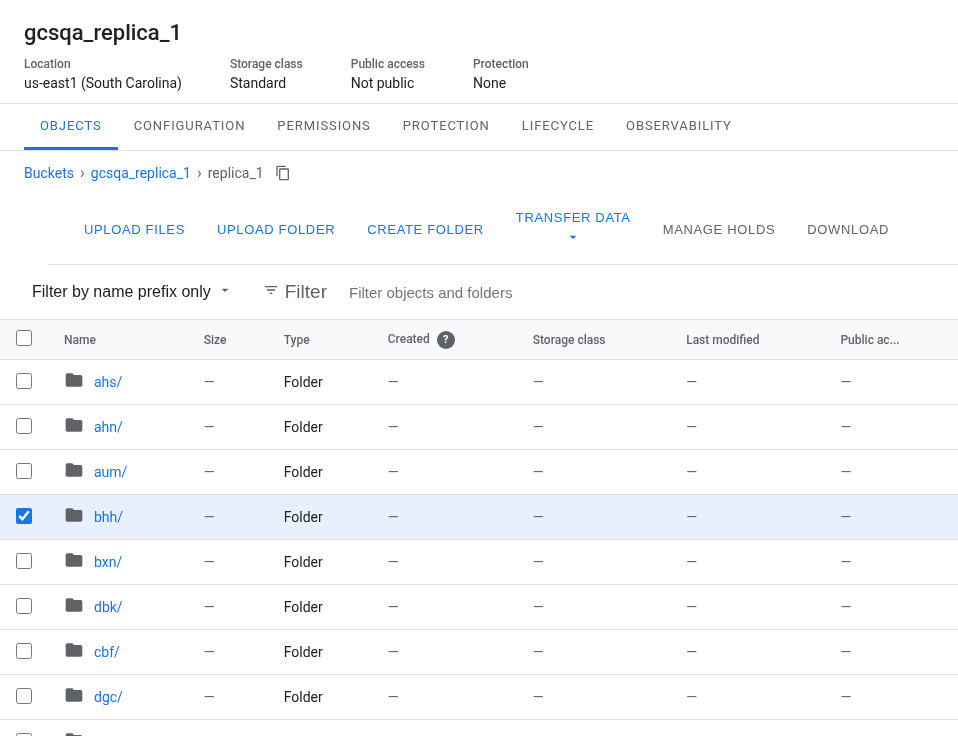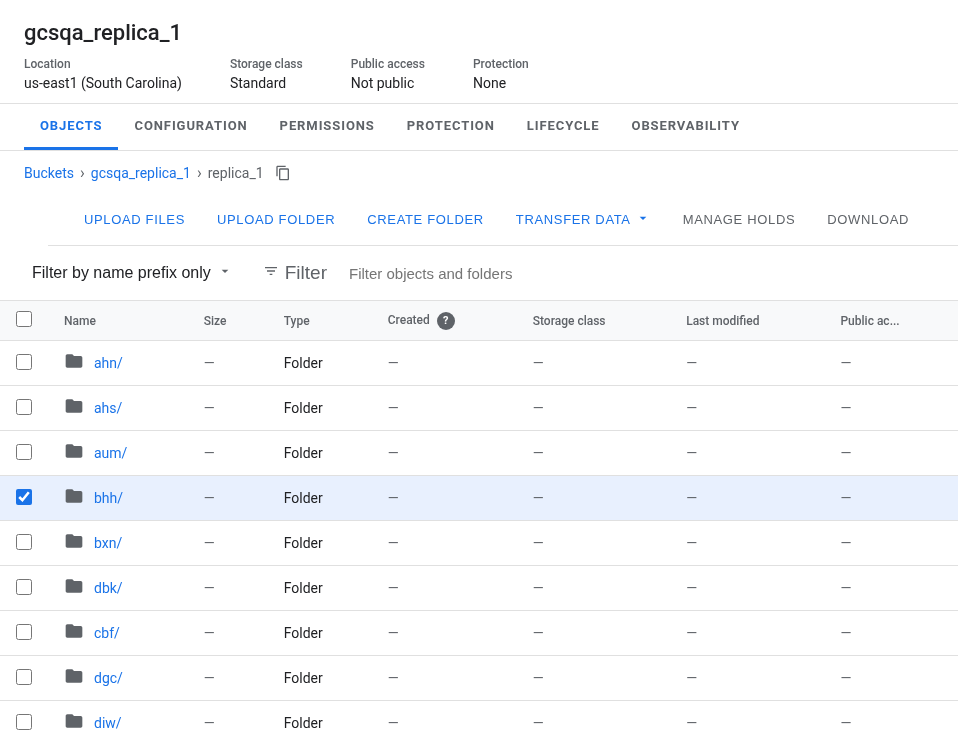--- a/index.html
+++ b/index.html
@@ -8,33 +8,33 @@
     
     .bucket-header { padding: 20px 24px 12px; border-bottom: 1px solid #e0e0e0; }
     .bucket-title { font-size: 22px; font-weight: 500; color: #202124; margin-bottom: 12px; }
     .bucket-meta { display: flex; gap: 48px; margin-top: 8px; }
     .meta-item { display: flex; flex-direction: column; gap: 4px; }
     .meta-label { font-size: 12px; color: #5f6368; font-weight: 500; }
     .meta-value { font-size: 14px; color: #202124; }
 
     
     .tabs { display: flex; border-bottom: 1px solid #e0e0e0; padding: 0 24px; }
-    .tab { padding: 14px 16px; font-size: 13px; font-weight: 700; color: #5f6368; cursor: pointer; border-bottom: 3px solid transparent; letter-spacing: 0.07em; text-transform: uppercase; }
+    .tab { padding: 14px 16px; font-size: 13px; font-weight: 400; color: #5f6368; cursor: pointer; border-bottom: 3px solid transparent; letter-spacing: 0.07em; text-transform: uppercase; }
     .tab.active { color: #1a73e8; border-bottom: 3px solid #1a73e8; }
 
     
     .breadcrumb { display: flex; align-items: center; padding: 12px 24px; gap: 6px; font-size: 14px; color: #5f6368; }
     .breadcrumb a { color: #1a73e8; text-decoration: none; cursor: pointer; }
     .breadcrumb-sep { color: #5f6368; font-size: 16px; }
     .copy-icon { width: 18px; height: 18px; cursor: pointer; display: inline-flex; align-items: center; justify-content: center; color: #5f6368; margin-left: 4px; }
 
     
     .action-bar { display: flex; align-items: center; gap: 8px; padding: 8px 24px; border-bottom: 1px solid #e0e0e0; margin-left: 48px; }
     .action-btn { font-size: 13px; font-weight: 500; color: #1a73e8; padding: 8px 12px; border: none; background: none; cursor: pointer; letter-spacing: 0.05em; text-transform: uppercase; border-radius: 4px; }
-    .action-btn.with-arrow { display: flex; align-items: center; gap: 4px; }
+    .action-btn.with-arrow { display: flex; align-items: center; gap: 4px; flex-direction: column; }
     .action-btn-secondary { font-size: 13px; font-weight: 400; color: #5f6368; padding: 8px 12px; border: none; background: none; cursor: pointer; letter-spacing: 0.05em; text-transform: uppercase; border-radius: 4px; }
 
     
     .filter-bar { display: flex; align-items: center; gap: 12px; padding: 10px 24px; border-bottom: 1px solid #e0e0e0; }
     .filter-dropdown { display: flex; align-items: center; gap: 6px; font-size: 16px; color: #202124; cursor: pointer; padding: 6px 8px; border-radius: 4px; border: none; background: none; }
     .filter-btn { display: flex; align-items: center; gap: 6px; font-size: 19px; color: #5f6368; padding: 6px 10px; border: none; background: none; cursor: pointer; border-radius: 4px; }
     .filter-input { flex: 1; font-size: 15px; color: #9aa0a6; border: none; outline: none; background: none; padding: 6px 0; }
 
     
     .table-container { overflow-x: auto; }
@@ -158,42 +158,42 @@
     <td class="checkbox-cell">
       <input type="checkbox" style="">
     </td>
     <td>
       <div class="folder-name-cell">
         <span class="folder-icon">
           <svg width="20" height="20" viewBox="0 0 24 24" fill="#5f6368">
                   <path d="M10 4H4c-1.1 0-1.99.9-1.99 2L2 18c0 1.1.9 2 2 2h16c1.1 0 2-.9 2-2V8c0-1.1-.9-2-2-2h-8l-2-2z"></path>
                 </svg>
         </span>
+        <a class="folder-link">ahs/</a>
+      </div>
+    </td>
+    <td class="dash">—</td>
+    <td>Folder</td>
+    <td class="dash">—</td>
+    <td class="dash">—</td>
+    <td class="dash">—</td>
+    <td class="dash">—</td>
+  </tr>
+        <tr>
+    <td class="checkbox-cell">
+      <input type="checkbox" style="">
+    </td>
+    <td>
+      <div class="folder-name-cell">
+        <span class="folder-icon">
+          <svg width="20" height="20" viewBox="0 0 24 24" fill="#5f6368">
+                  <path d="M10 4H4c-1.1 0-1.99.9-1.99 2L2 18c0 1.1.9 2 2 2h16c1.1 0 2-.9 2-2V8c0-1.1-.9-2-2-2h-8l-2-2z"></path>
+                </svg>
+        </span>
         <a class="folder-link">ahn/</a>
-      </div>
-    </td>
-    <td class="dash">—</td>
-    <td>Folder</td>
-    <td class="dash">—</td>
-    <td class="dash">—</td>
-    <td class="dash">—</td>
-    <td class="dash">—</td>
-  </tr>
-        <tr>
-    <td class="checkbox-cell">
-      <input type="checkbox" style="">
-    </td>
-    <td>
-      <div class="folder-name-cell">
-        <span class="folder-icon">
-          <svg width="20" height="20" viewBox="0 0 24 24" fill="#5f6368">
-                  <path d="M10 4H4c-1.1 0-1.99.9-1.99 2L2 18c0 1.1.9 2 2 2h16c1.1 0 2-.9 2-2V8c0-1.1-.9-2-2-2h-8l-2-2z"></path>
-                </svg>
-        </span>
-        <a class="folder-link">ahs/</a>
       </div>
     </td>
     <td class="dash">—</td>
     <td>Folder</td>
     <td class="dash">—</td>
     <td class="dash">—</td>
     <td class="dash">—</td>
     <td class="dash">—</td>
   </tr>
         <tr>

